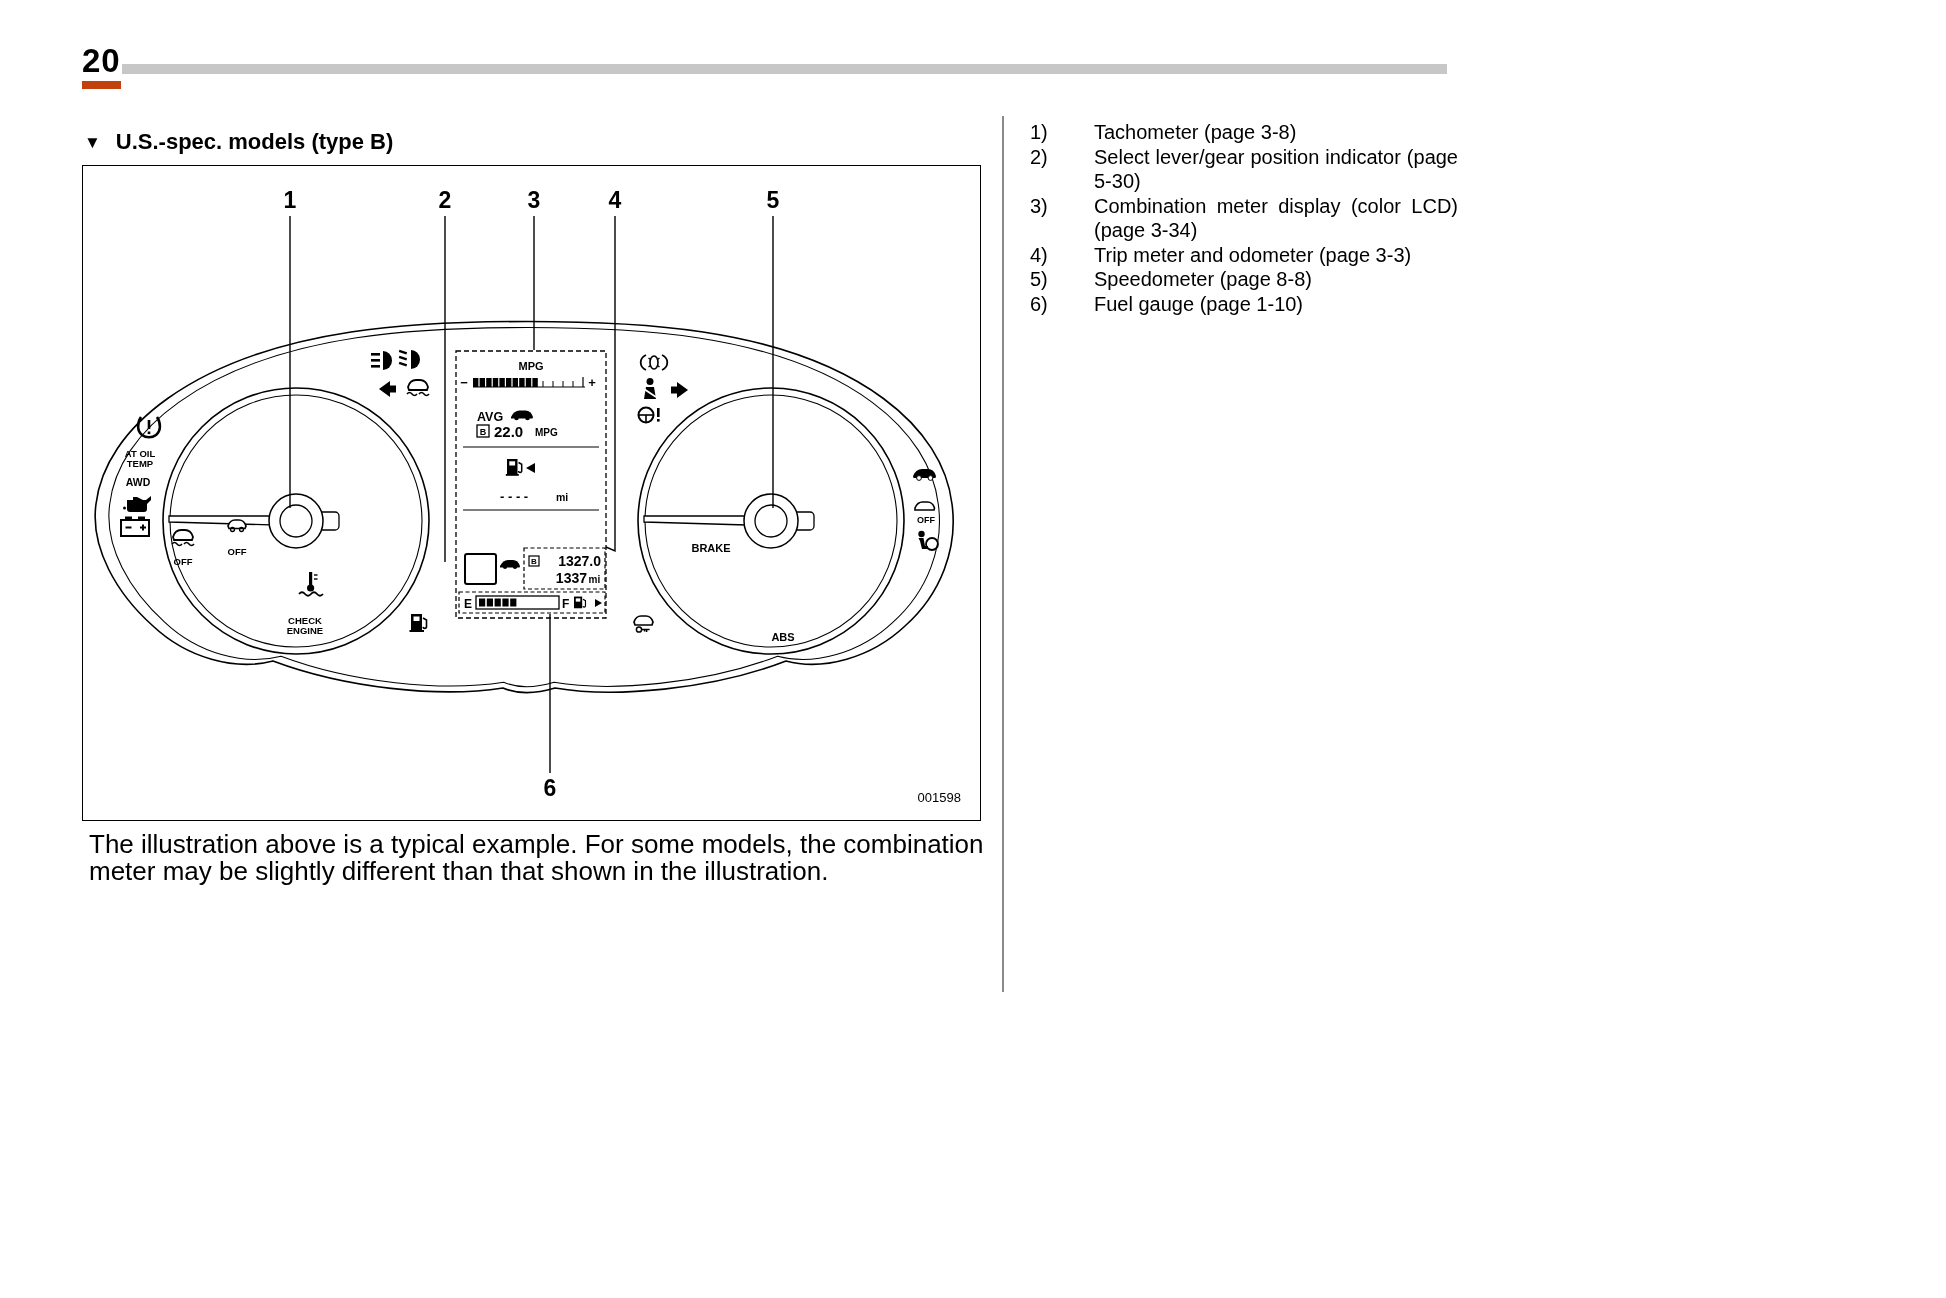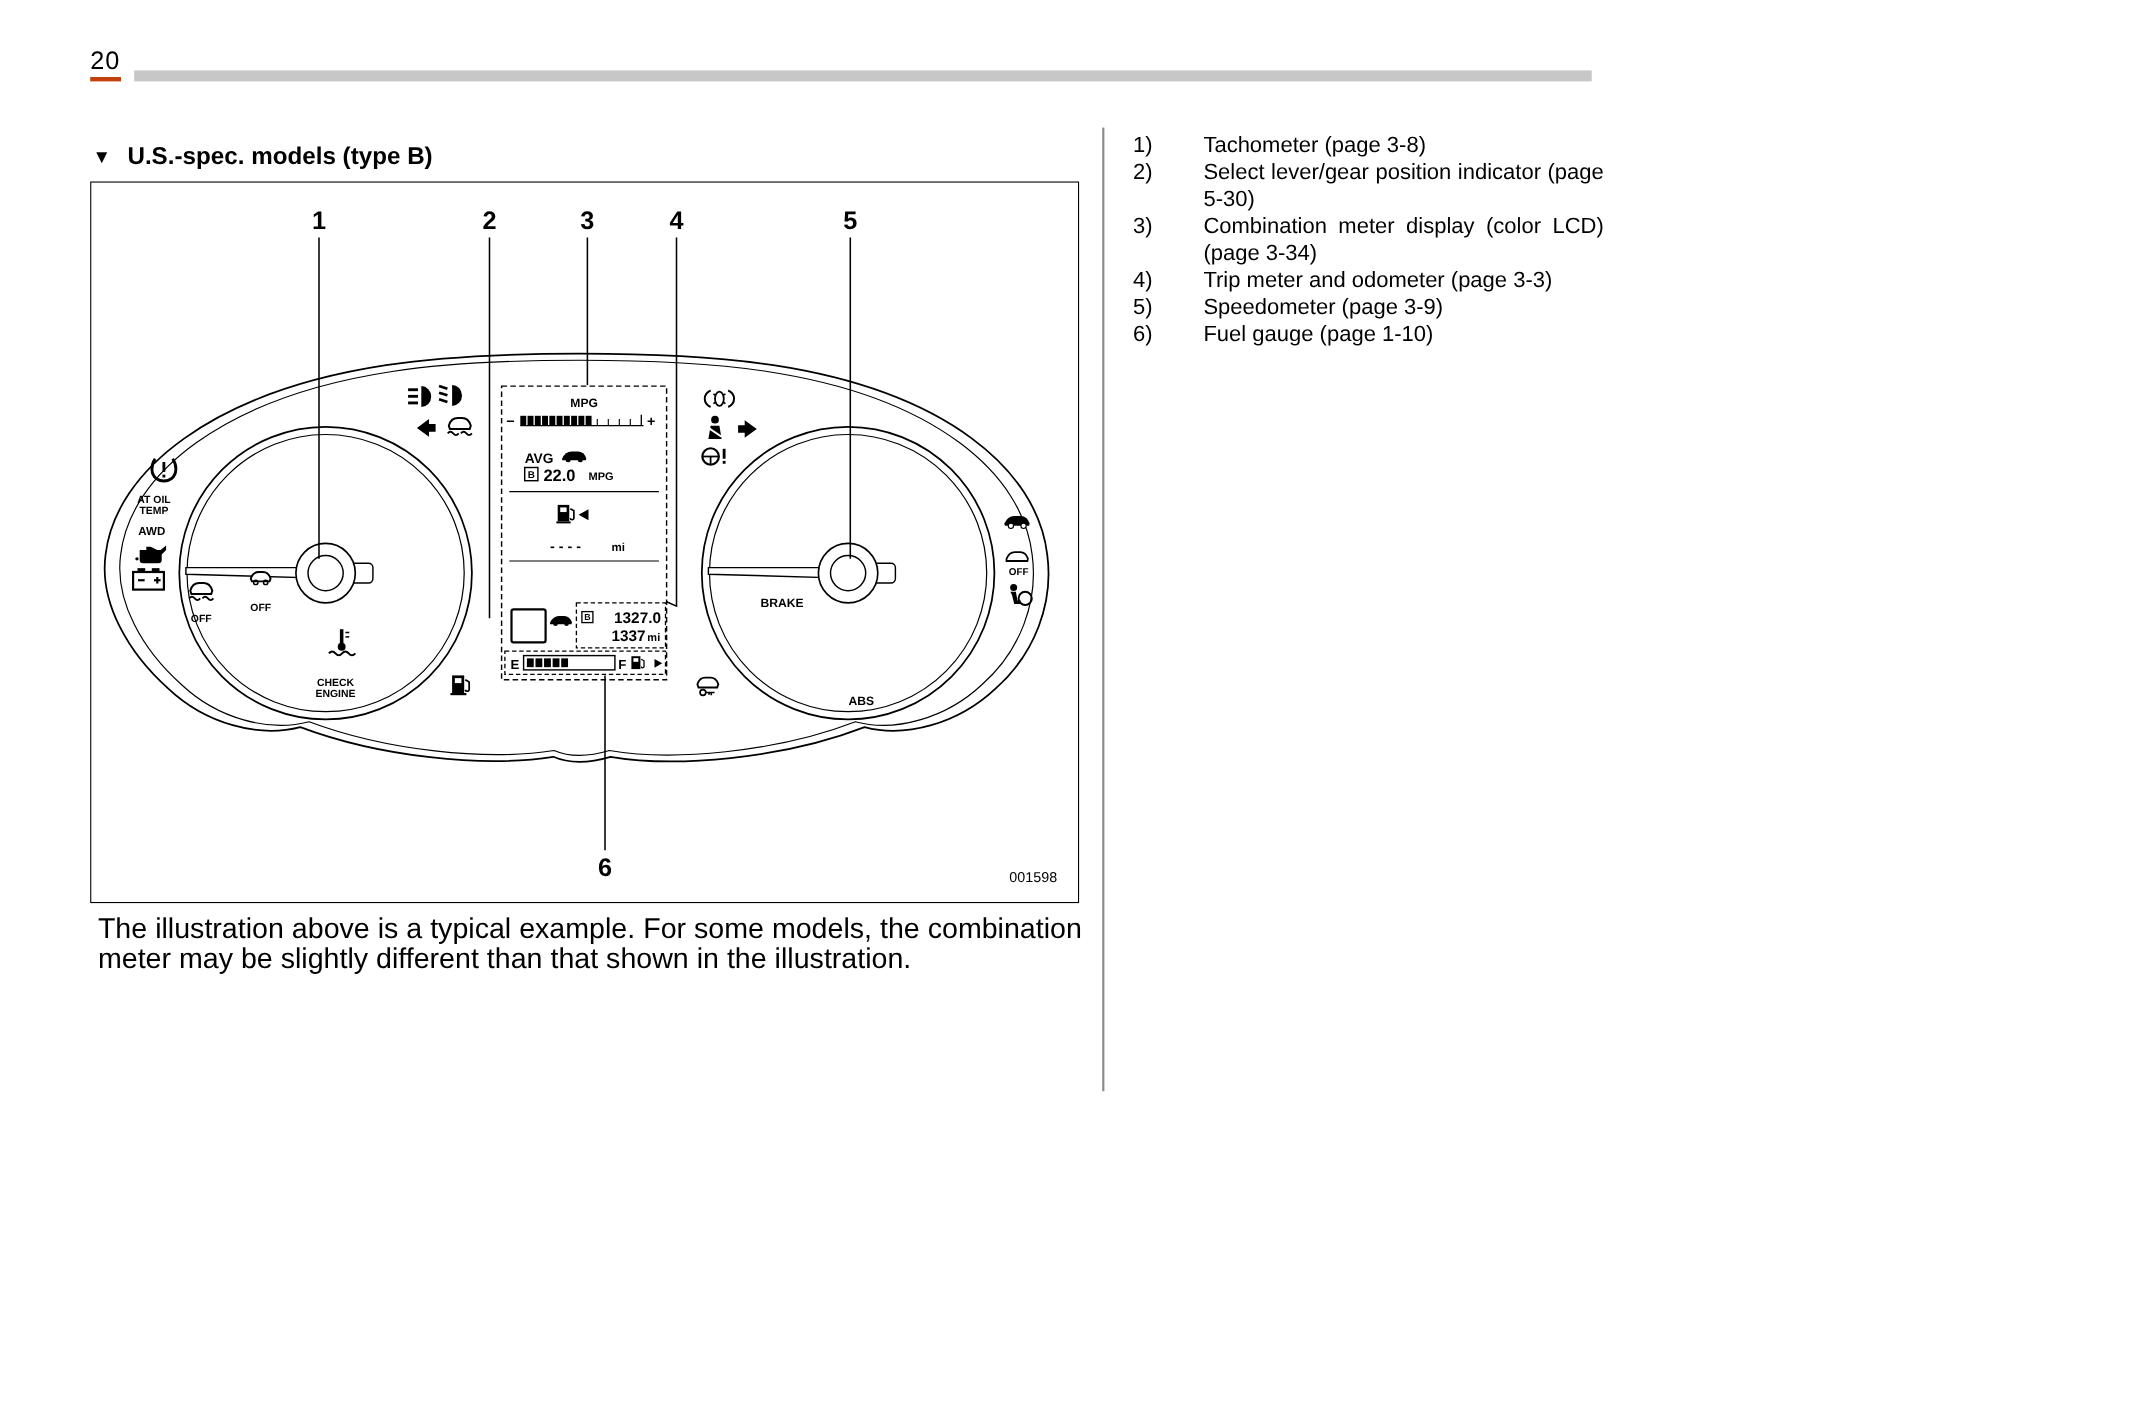--- a/index.html
+++ b/index.html
@@ -1,22 +1,22 @@
 <!DOCTYPE html>
 <html><head>
 <meta charset="utf-8">
 <style>
   * { margin:0; padding:0; box-sizing:border-box; }
   html, body { width:1946px; height:1298px; background:#ffffff; color:#000;
                font-family:"Liberation Sans", sans-serif; }
   #page { position:relative; width:1946px; height:1298px; overflow:hidden; background:#fff; }
   .abs { position:absolute; }
 
-  #page-number { left:82px; top:42px; font-size:23px; font-weight:normal;
-                 border-bottom:4px solid #c2410c; padding-bottom:1px; letter-spacing:1px; }
+  #page-number { left:82px; top:42px; font-size:33px; font-weight:bold;
+                 border-bottom:8px solid #c2410c; padding-bottom:1px; letter-spacing:1px; }
   #header-bar  { left:122px; top:64px; width:1325px; height:10px; background:#c7c7c7; }
 
   #section-heading { left:84px; top:129px; display:flex; align-items:center; gap:15px;
                      font-size:22px; font-weight:bold; }
   #heading-marker  { font-size:17px; line-height:1; }
 
   #diagram-box { left:82px; top:165px; width:899px; height:656px; border:1.6px solid #000; background:#fff; }
 
   #caption { left:89px; top:831px; width:912px; font-size:26px; line-height:27px; }
 
@@ -312,21 +312,21 @@
     <div class="legend-item">
       <span class="legend-num">3)</span>
       <span class="legend-text">Combination meter display (color LCD) (page 3-34)</span>
     </div>
     <div class="legend-item">
       <span class="legend-num">4)</span>
       <span class="legend-text">Trip meter and odometer (page 3-3)</span>
     </div>
     <div class="legend-item">
       <span class="legend-num">5)</span>
-      <span class="legend-text">Speedometer (page 3-9)</span>
+      <span class="legend-text">Speedometer (page 8-8)</span>
     </div>
     <div class="legend-item">
       <span class="legend-num">6)</span>
       <span class="legend-text">Fuel gauge (page 1-10)</span>
     </div>
   </div>
 
 </div>
 
 </body></html>

